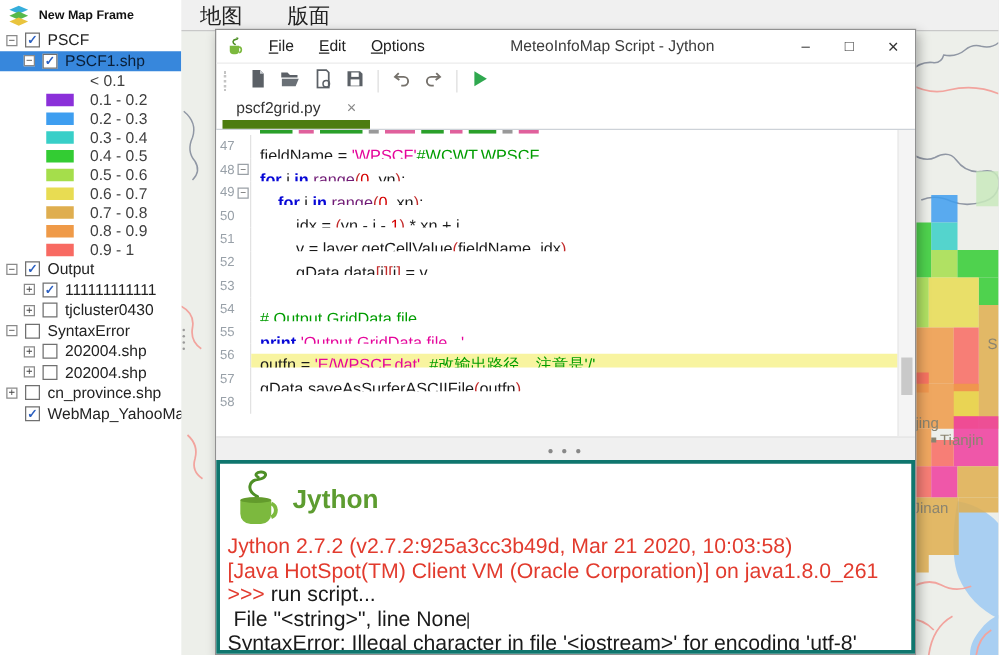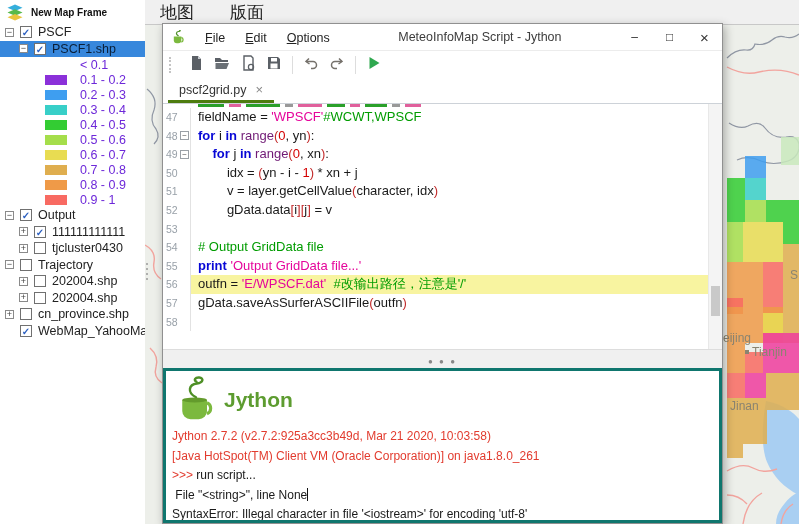--- a/index.html
+++ b/index.html
@@ -13,85 +13,85 @@
   .trow{height:16.5px;display:flex;align-items:center;font-size:12.5px;color:#222;}
   .trow.lv0{padding-left:5px;}
   .trow.lv1{padding-left:19px;}
   .trow.selected{background:#3787DC;color:#0a1f38;}
   .exp{flex:0 0 9px;height:9px;border:1px solid #8a8a8a;background:#fff;font-size:9px;line-height:7px;
        text-align:center;color:#444;margin-right:6px;box-sizing:border-box;}
   .expph{flex:0 0 15px;}
   .cb{flex:0 0 12px;height:12px;border:1px solid #707070;background:#fff;margin-right:6px;font-size:10px;
       line-height:11px;text-align:center;color:#2B5FC0;font-weight:bold;box-sizing:border-box;}
   .tlbl{white-space:nowrap;}
-  .lrow{height:15px;display:flex;align-items:center;padding-left:37px;font-size:12.5px;color:#6d28d9;margin-left:8px;}
+  .lrow{height:15px;display:flex;align-items:center;padding-left:37px;font-size:12.5px;color:#404040;}
   .sw{width:22px;height:10px;flex:0 0 22px;}
   .sw.nosw{background:transparent;}
   .llbl{margin-left:13px;}
 
   
   .top-strip{position:absolute;left:145px;top:0;width:654px;height:24px;background:#f0f0f0;z-index:4;
              display:flex;align-items:center;border-bottom:1px solid #c8c8c8;}
   .app-menu{font-size:17px;color:#222;margin-left:12px;padding:2px 3px;cursor:default;}
   .app-menu + .app-menu{margin-left:30px;}
 
   
   .map-region{position:absolute;left:145px;top:25px;width:654px;height:499px;z-index:1;overflow:hidden;}
   .mapsvg{position:absolute;left:0;top:0;}
   .cell{position:absolute;opacity:.85;}
   .mlabel{position:absolute;font-size:12px;color:#8a8470;white-space:nowrap;}
   .mlabel .dot{display:inline-block;width:4px;height:4px;background:#8a8470;margin-right:3px;vertical-align:2px;}
   .strip-splitter{position:absolute;left:1px;top:238px;display:flex;flex-direction:column;gap:3px;}
   .strip-splitter i{width:2px;height:2px;border-radius:50%;background:#9a9a9a;}
 
   
-  .script-window{position:absolute;left:162px;top:23px;width:559px;height:499px;z-index:10;background:#fff;
+  .script-window{position:absolute;left:172px;top:23px;width:559px;height:499px;z-index:10;background:#fff;
                  border:1px solid #909090;box-shadow:2px 3px 9px rgba(0,0,0,.3);
                  display:flex;flex-direction:column;}
   .titlebar{display:flex;align-items:center;height:26px;flex:0 0 26px;padding-left:8px;border-bottom:1px solid #ececec;}
   .cup{margin-right:12px;display:flex;}
   .mi{display:inline-block;margin-right:6px;padding:2px 7px;font-size:12.5px;color:#222;cursor:default;}
   .mi::first-letter{text-decoration:underline;}
   .wtitle{flex:1;text-align:center;color:#3c3c3c;font-size:12.5px;}
   .wbtns{display:flex;height:26px;}
   .wbtn{width:35px;display:flex;align-items:center;justify-content:center;font-size:12px;color:#333;cursor:default;}
   .wbtn.close{font-size:15px;}
   .toolbar{display:flex;align-items:center;height:27px;flex:0 0 27px;padding-left:6px;}
   .grip{width:3px;height:16px;border-left:2px dotted #c4c4c4;margin-right:9px;}
   .tb{width:26px;height:24px;background:none;border:none;display:flex;align-items:center;justify-content:center;padding:0;}
   .tsep{width:1px;height:18px;background:#ddd;margin:0 5px;}
   .tabrow{height:26px;flex:0 0 26px;border-bottom:1px solid #cdd2d8;display:flex;align-items:flex-end;padding-left:5px;box-sizing:border-box;}
-  .tab{display:flex;align-items:center;gap:9px;padding:4px 11px 3px 11px;font-size:12.5px;color:#333;
-       border-bottom:3px solid #4d7c0f;margin-top:12px;}
+  .tab{display:flex;align-items:center;gap:21px;padding:4px 11px 3px 11px;font-size:12.5px;color:#333;
+       border-bottom:7px solid #4d7c0f;margin-top:12px;}
   .tabclose{color:#888;font-size:13px;line-height:10px;}
 
   
   .editor{position:relative;flex:0 0 245px;height:245px;overflow:hidden;background:#fff;}
   .partial{position:absolute;top:0;left:35px;right:14px;height:3px;overflow:hidden;display:flex;gap:5px;}
   .partial span{display:inline-block;height:3px;}
   #edlines{margin-top:4px;margin-right:13px;}
   .edline{display:flex;height:18.6px;line-height:18.6px;font-size:13px;}
   .gut{flex:0 0 28px;display:flex;align-items:center;padding-left:3px;border-right:1px solid #e2e2e2;box-sizing:border-box;}
   .lnum{width:14px;font-size:10.5px;color:#98a0a8;}
   .fold{width:9px;height:9px;border:1px solid #9aa0a6;font-size:8px;line-height:7px;text-align:center;color:#555;
         background:#fff;box-sizing:border-box;}
-  .cd{flex:1;padding-left:7px;white-space:pre;overflow:hidden;color:#1a1a1a;}
+  .cd{flex:1;padding-left:7px;white-space:pre;overflow:hidden;color:#1a1a1a;margin-top:8px;}
   .cd.hl{background:#F8F4A0;}
   .tk-d{color:#1a1a1a;} .tk-k{color:#0707d6;font-weight:bold;} .tk-f{color:#701a75;}
   .tk-s{color:#e5059b;} .tk-c{color:#009c00;} .tk-num{color:#d40000;} .tk-sep{color:#c22a2a;}
   .vscroll{position:absolute;right:0;top:0;bottom:0;width:13px;background:#f4f4f4;border-left:1px solid #e8e8e8;}
   .vthumb{position:absolute;left:2px;right:2px;top:182px;height:30px;background:#c9c9c9;}
 
   
   .hsplit{flex:0 0 8px;background:#f0f0f0;border-top:1px solid #ddd;text-align:center;box-sizing:border-box;}
   .hsplit .dots{font-size:8px;color:#888;line-height:6px;letter-spacing:2px;}
   .console{flex:1;border:3px solid #0f766e;background:#fff;overflow:hidden;position:relative;}
   .logo{display:flex;align-items:center;gap:6px;margin:5px 0 3px 8px;}
   .logotext{font-size:21px;font-weight:bold;color:#5D9C30;}
-  .conline{font-size:12px;line-height:19.5px;color:#1a1a1a;padding-left:6px;white-space:pre-wrap;}
+  .conline{font-size:17px;line-height:19.5px;color:#1a1a1a;padding-left:6px;white-space:pre-wrap;}
   .con-red{color:#E23B2E;} .con-blk{color:#1a1a1a;}
   .caret{display:inline-block;width:1px;height:13px;background:#111;vertical-align:-2px;}
 </style>
 </head>
 <body>
 
 <div id="screen">
 
   <div class="top-strip">
     <span class="app-menu">地图</span>
@@ -231,21 +231,21 @@
           <span class="tlbl">111111111111</span>
         </div>
         <div class="trow lv1">
           <span class="exp">+</span>
           <span class="cb"></span>
           <span class="tlbl">tjcluster0430</span>
         </div>
         <div class="trow lv0">
           <span class="exp">−</span>
           <span class="cb"></span>
-          <span class="tlbl">Trajectory</span>
+          <span class="tlbl">SyntaxError</span>
         </div>
         <div class="trow lv1">
           <span class="exp">+</span>
           <span class="cb"></span>
           <span class="tlbl">202004.shp</span>
         </div>
         <div class="trow lv1">
           <span class="exp">+</span>
           <span class="cb"></span>
           <span class="tlbl">202004.shp</span>
@@ -373,21 +373,21 @@
           <div class="edline">
             <span class="gut">
               <span class="lnum">50</span>
             </span>
             <span class="cd"><span class="tk-d">        idx = </span><span class="tk-sep">(</span><span class="tk-d">yn - i - </span><span class="tk-num">1</span><span class="tk-sep">)</span><span class="tk-d"> * xn + j</span></span>
           </div>
           <div class="edline">
             <span class="gut">
               <span class="lnum">51</span>
             </span>
-            <span class="cd"><span class="tk-d">        v = layer.getCellValue</span><span class="tk-sep">(</span><span class="tk-d">character, idx</span><span class="tk-sep">)</span></span>
+            <span class="cd"><span class="tk-d">        v = layer.getCellValue</span><span class="tk-sep">(</span><span class="tk-d">fieldName, idx</span><span class="tk-sep">)</span></span>
           </div>
           <div class="edline">
             <span class="gut">
               <span class="lnum">52</span>
             </span>
             <span class="cd"><span class="tk-d">        gData.data</span><span class="tk-sep">[</span><span class="tk-d">i</span><span class="tk-sep">][</span><span class="tk-d">j</span><span class="tk-sep">]</span><span class="tk-d"> = v</span></span>
           </div>
           <div class="edline">
             <span class="gut">
               <span class="lnum">53</span>

